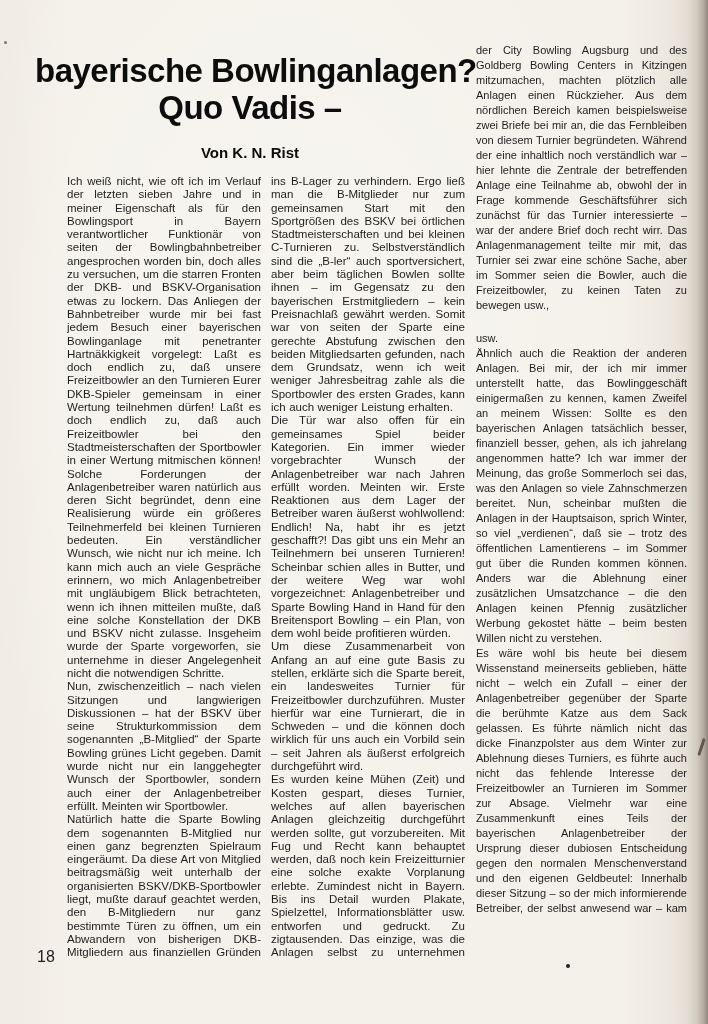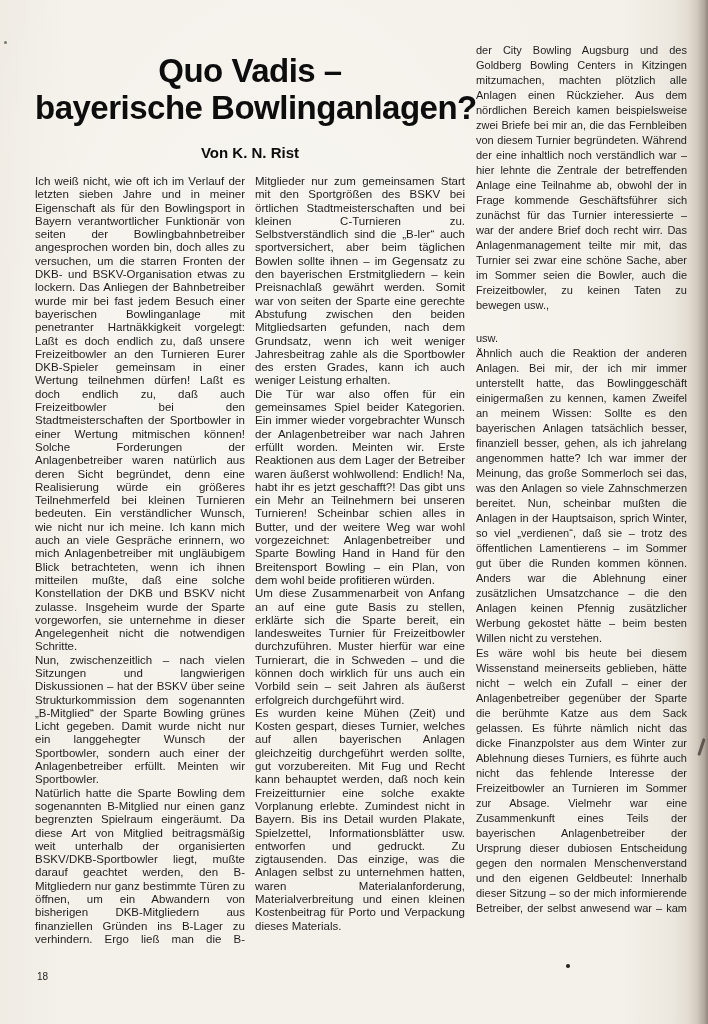--- a/index.html
+++ b/index.html
@@ -82,20 +82,21 @@
     columns: 2;
     column-gap: 10px;
     height: 794px;
     overflow: hidden;
     text-align: justify;
     font-size: 11.5px;
     line-height: 13.3px;
     hyphens: auto;
     -webkit-hyphens: auto;
     word-spacing: 0.02em;
+    margin-left: 32px;
   }
   .right-col {
     position: absolute;
     left: 476px; top: 43px;
     width: 211px;
     height: 872px;
     overflow: hidden;
     text-align: justify;
     font-size: 11px;
     line-height: 15px;
@@ -106,35 +107,34 @@
   .two-cols p, .right-col p {
     margin: 0;
   }
   
   .right-col p:nth-child(2) {
     margin-top: 18px;
   }
   .page-number {
     position: absolute;
     left: 37px; top: 948px;
-    font-size: 10px;
+    font-size: 16px;
     font-weight: 400;
     color: #1e1e1e;
-    margin-top: 23px;
   }
 </style>
 </head>
 <body>
 
 <div class="paper">
 
   <div class="left-area">
     <div class="title-block">
+      <div class="title-line">bayerische  Bowlinganlagen?</div>
       <div class="title-line">Quo Vadis –</div>
-      <div class="title-line">bayerische  Bowlinganlagen?</div>
       <div class="byline">Von K. N. Rist</div>
     </div>
     <div class="two-cols">
         <p>Ich weiß nicht, wie oft ich im Verlauf der letzten sieben Jahre und in meiner Eigenschaft als für den Bowlingsport in Bayern verantwortlicher Funktionär von seiten der Bowlingbahnbetreiber angesprochen worden bin, doch alles zu versuchen, um die starren Fronten der DKB- und BSKV-Organisation etwas zu lockern. Das Anliegen der Bahnbetreiber wurde mir bei fast jedem Besuch einer bayerischen Bowlinganlage mit penetranter Hartnäkkigkeit vorgelegt: Laßt es doch endlich zu, daß unsere Freizeitbowler an den Turnieren Eurer DKB-Spieler gemeinsam in einer Wertung teilnehmen dürfen! Laßt es doch endlich zu, daß auch Freizeitbowler bei den Stadtmeisterschaften der Sportbowler in einer Wertung mitmischen können! Solche Forderungen der Anlagenbetreiber waren natürlich aus deren Sicht begründet, denn eine Realisierung würde ein größeres Teilnehmerfeld bei kleinen Turnieren bedeuten. Ein verständlicher Wunsch, wie nicht nur ich meine. Ich kann mich auch an viele Gespräche erinnern, wo mich Anlagenbetreiber mit ungläubigem Blick betrachteten, wenn ich ihnen mitteilen mußte, daß eine solche Konstellation der DKB und BSKV nicht zulasse. Insgeheim wurde der Sparte vorgeworfen, sie unternehme in dieser Angelegenheit nicht die notwendigen Schritte.</p>
         <p>Nun, zwischenzeitlich – nach vielen Sitzungen und langwierigen Diskussionen – hat der BSKV über seine Strukturkommission dem sogenannten „B-Mitglied“ der Sparte Bowling grünes Licht gegeben. Damit wurde nicht nur ein langgehegter Wunsch der Sportbowler, sondern auch einer der Anlagenbetreiber erfüllt. Meinten wir Sportbowler.</p>
         <p>Natürlich hatte die Sparte Bowling dem sogenannten B-Mitglied nur einen ganz begrenzten Spielraum eingeräumt. Da diese Art von Mitglied beitragsmäßig weit unterhalb der organisierten BSKV/DKB-Sportbowler liegt, mußte darauf geachtet werden, den B-Mitgliedern nur ganz bestimmte Türen zu öffnen, um ein Abwandern von bisherigen DKB-Mitgliedern aus finanziellen Gründen ins B-Lager zu verhindern. Ergo ließ man die B-Mitglieder nur zum gemeinsamen Start mit den Sportgrößen des BSKV bei örtlichen Stadtmeisterschaften und bei kleinen C-Turnieren zu. Selbstverständlich sind die „B-ler“ auch sportversichert, aber beim täglichen Bowlen sollte ihnen – im Gegensatz zu den bayerischen Erstmitgliedern – kein Preisnachlaß gewährt werden. Somit war von seiten der Sparte eine gerechte Abstufung zwischen den beiden Mitgliedsarten gefunden, nach dem Grundsatz, wenn ich weit weniger Jahresbeitrag zahle als die Sportbowler des ersten Grades, kann ich auch weniger Leistung erhalten.</p>
         <p>Die Tür war also offen für ein gemeinsames Spiel beider Kategorien. Ein immer wieder vorgebrachter Wunsch der Anlagenbetreiber war nach Jahren erfüllt worden. Meinten wir. Erste Reaktionen aus dem Lager der Betreiber waren äußerst wohlwollend: Endlich! Na, habt ihr es jetzt geschafft?! Das gibt uns ein Mehr an Teilnehmern bei unseren Turnieren! Scheinbar schien alles in Butter, und der weitere Weg war wohl vorgezeichnet: Anlagenbetreiber und Sparte Bowling Hand in Hand für den Breitensport Bowling – ein Plan, von dem wohl beide profitieren würden.</p>
         <p>Um diese Zusammenarbeit von Anfang an auf eine gute Basis zu stellen, erklärte sich die Sparte bereit, ein landesweites Turnier für Freizeitbowler durchzuführen. Muster hierfür war eine Turnierart, die in Schweden – und die können doch wirklich für uns auch ein Vorbild sein – seit Jahren als äußerst erfolgreich durchgeführt wird.</p>
         <p>Es wurden keine Mühen (Zeit) und Kosten gespart, dieses Turnier, welches auf allen bayerischen Anlagen gleichzeitig durchgeführt werden sollte, gut vorzubereiten. Mit Fug und Recht kann behauptet werden, daß noch kein Freizeitturnier eine solche exakte Vorplanung erlebte. Zumindest nicht in Bayern. Bis ins Detail wurden Plakate, Spielzettel, Informationsblätter usw. entworfen und gedruckt. Zu zigtausenden. Das einzige, was die Anlagen selbst zu unternehmen hatten, waren Materialanforderung, Materialverbreitung und einen kleinen Kostenbeitrag für Porto und Verpackung dieses Materials.</p>
       </div>

